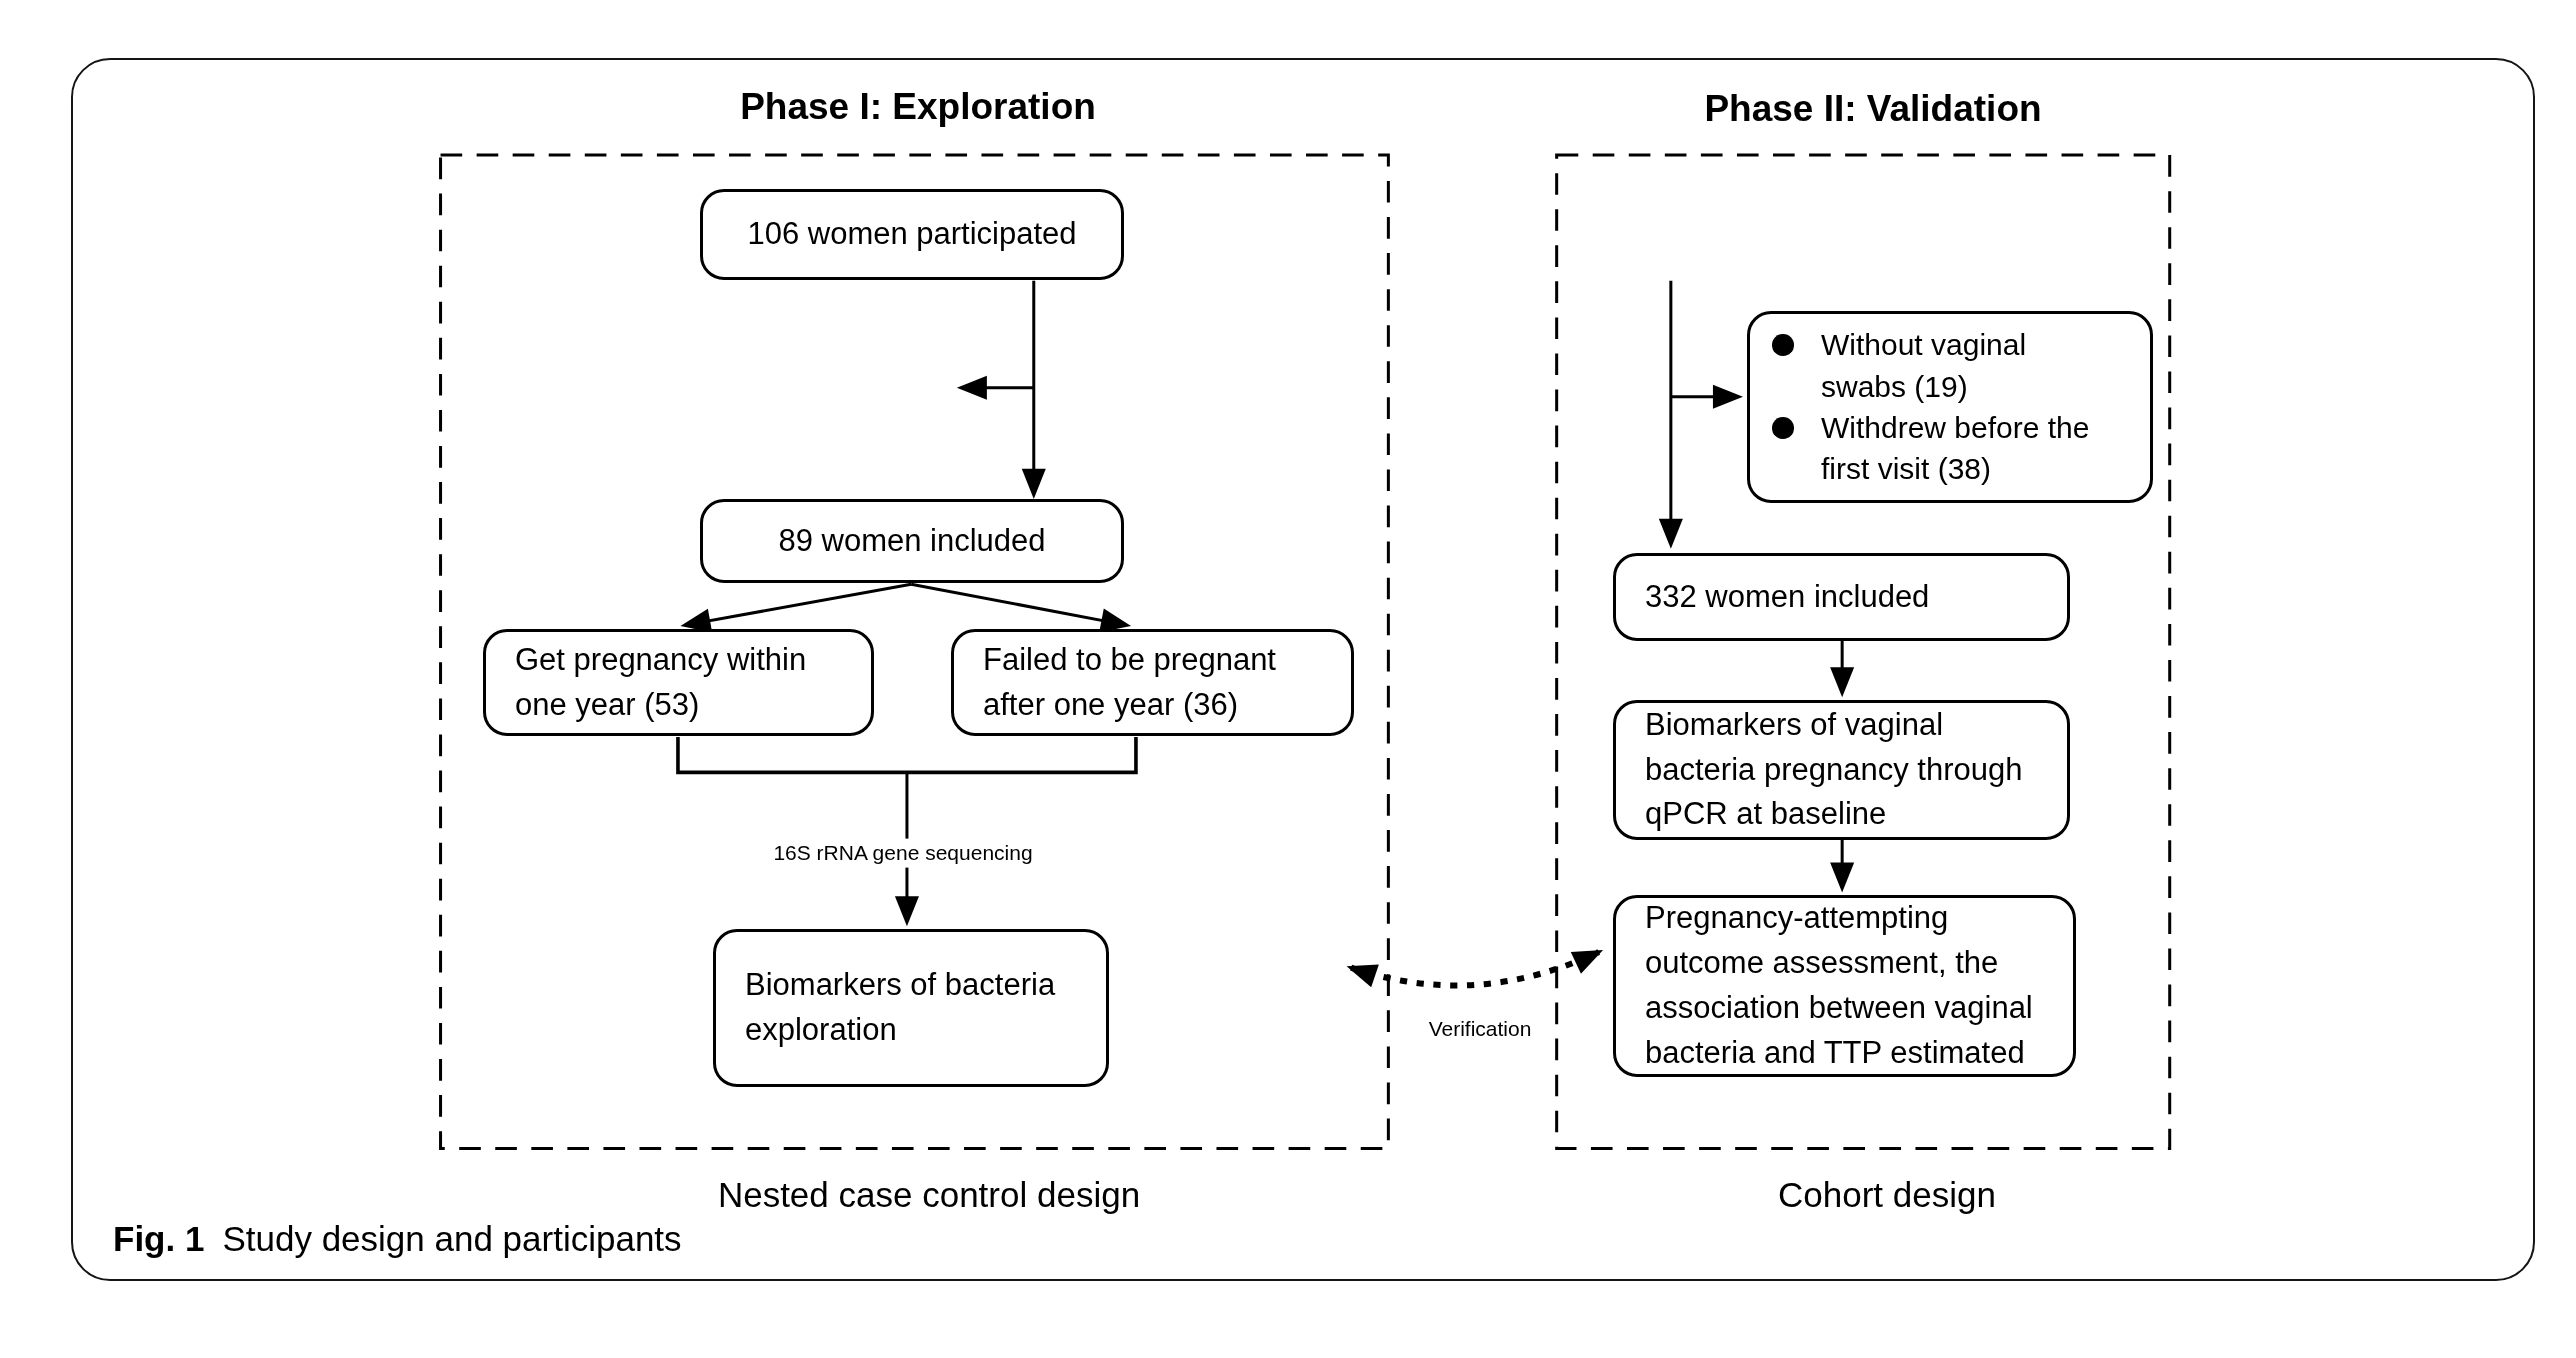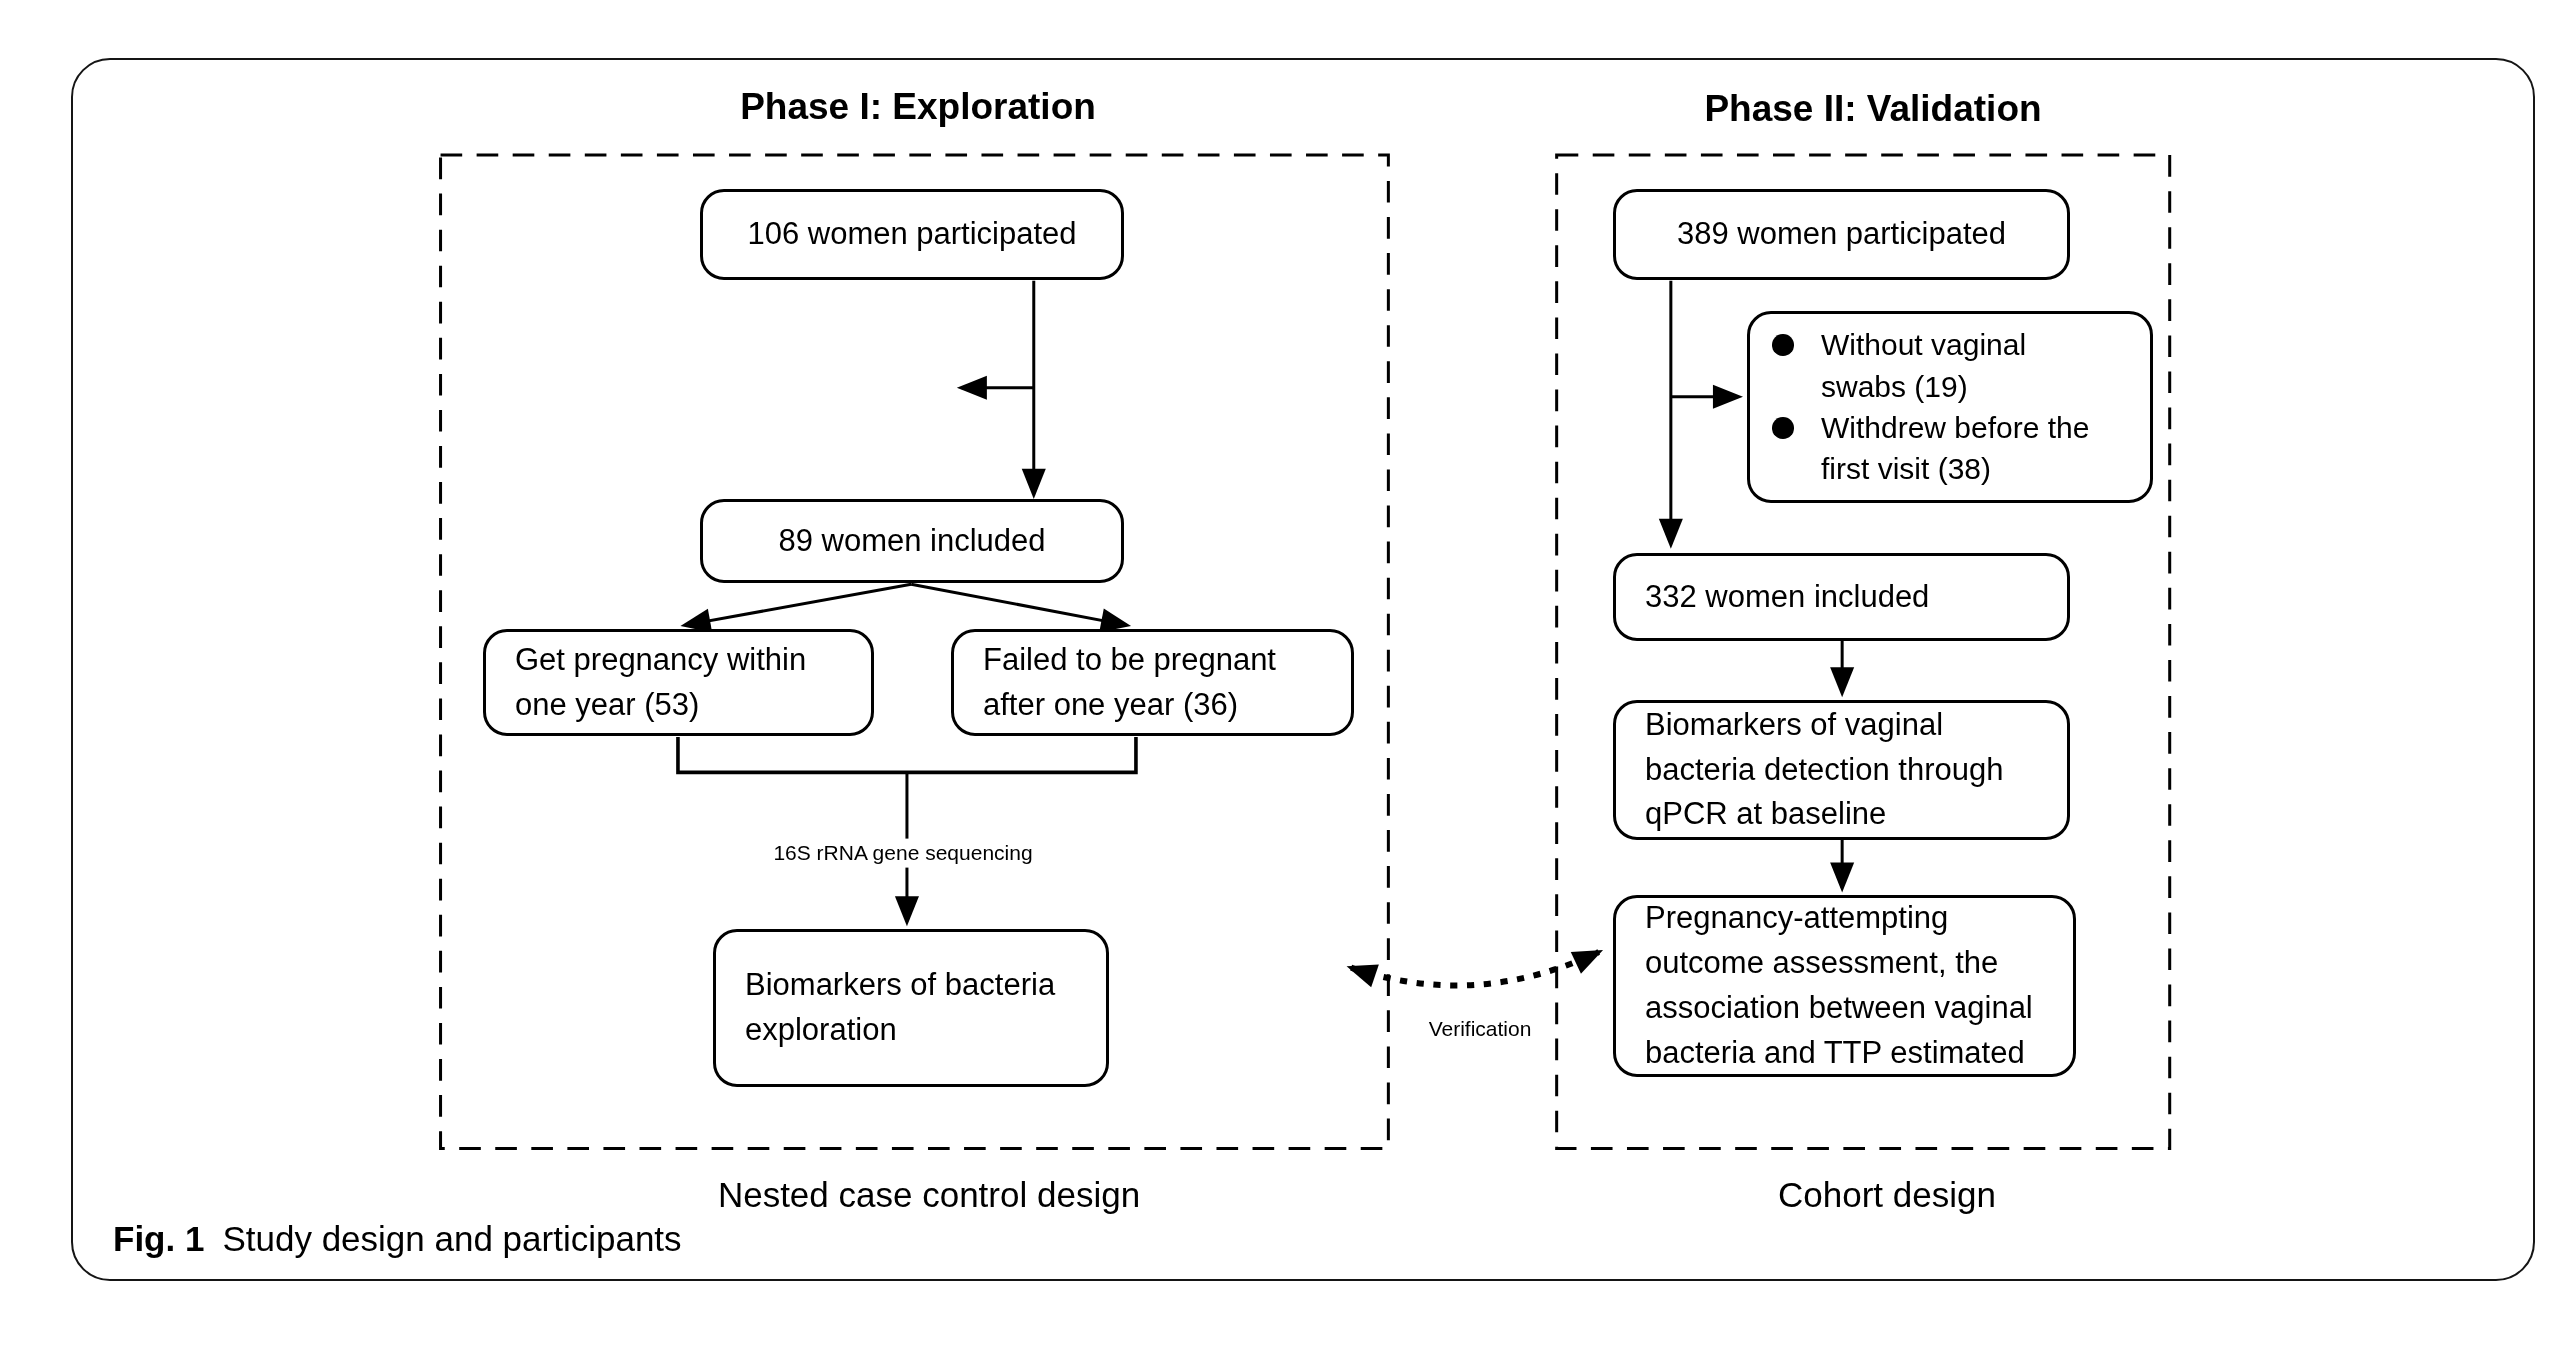--- a/index.html
+++ b/index.html
@@ -152,43 +152,40 @@
   <div class="fbox left" style="left:951px;top:629px;width:403px;height:107px;">
     <p>Failed to be pregnant after one year (36)</p>
   </div>
 
   <div class="float-label" style="left:903px;top:853px;">16S rRNA gene sequencing</div>
 
   <div class="fbox left" style="left:713px;top:929px;width:396px;height:158px;">
     <p>Biomarkers of bacteria exploration</p>
   </div>
 
-  <div class="fbox center" style="left:1613px;top:189px;width:457px;height:91px;">
-    <p>389 women participated</p>
-  </div>
 
   <div class="fbox bullets p2-bullet" style="left:1747px;top:311px;width:406px;height:192px;">
     <ul>
       <li>
         <span class="bullet-dot"></span>
         <span class="bullet-text">Without vaginal swabs (19)</span>
       </li>
       <li>
         <span class="bullet-dot"></span>
         <span class="bullet-text">Withdrew before the first visit (38)</span>
       </li>
     </ul>
   </div>
 
   <div class="fbox left" style="left:1613px;top:553px;width:457px;height:88px;">
     <p>332 women included</p>
   </div>
 
   <div class="fbox left" style="left:1613px;top:700px;width:457px;height:140px;">
-    <p>Biomarkers of vaginal bacteria detection through qPCR at baseline</p>
+    <p>Biomarkers of vaginal bacteria pregnancy through qPCR at baseline</p>
   </div>
 
   <div class="fbox left" style="left:1613px;top:895px;width:463px;height:182px;">
     <p>Pregnancy-attempting outcome assessment, the association between vaginal bacteria and TTP estimated</p>
   </div>
 
   <div class="float-label" style="left:1480px;top:1029px;background:transparent;">Verification</div>
 
   <div class="panel-label" style="left:929px;top:1195px;">Nested case control design</div>
   <div class="panel-label" style="left:1887px;top:1195px;">Cohort design</div>

